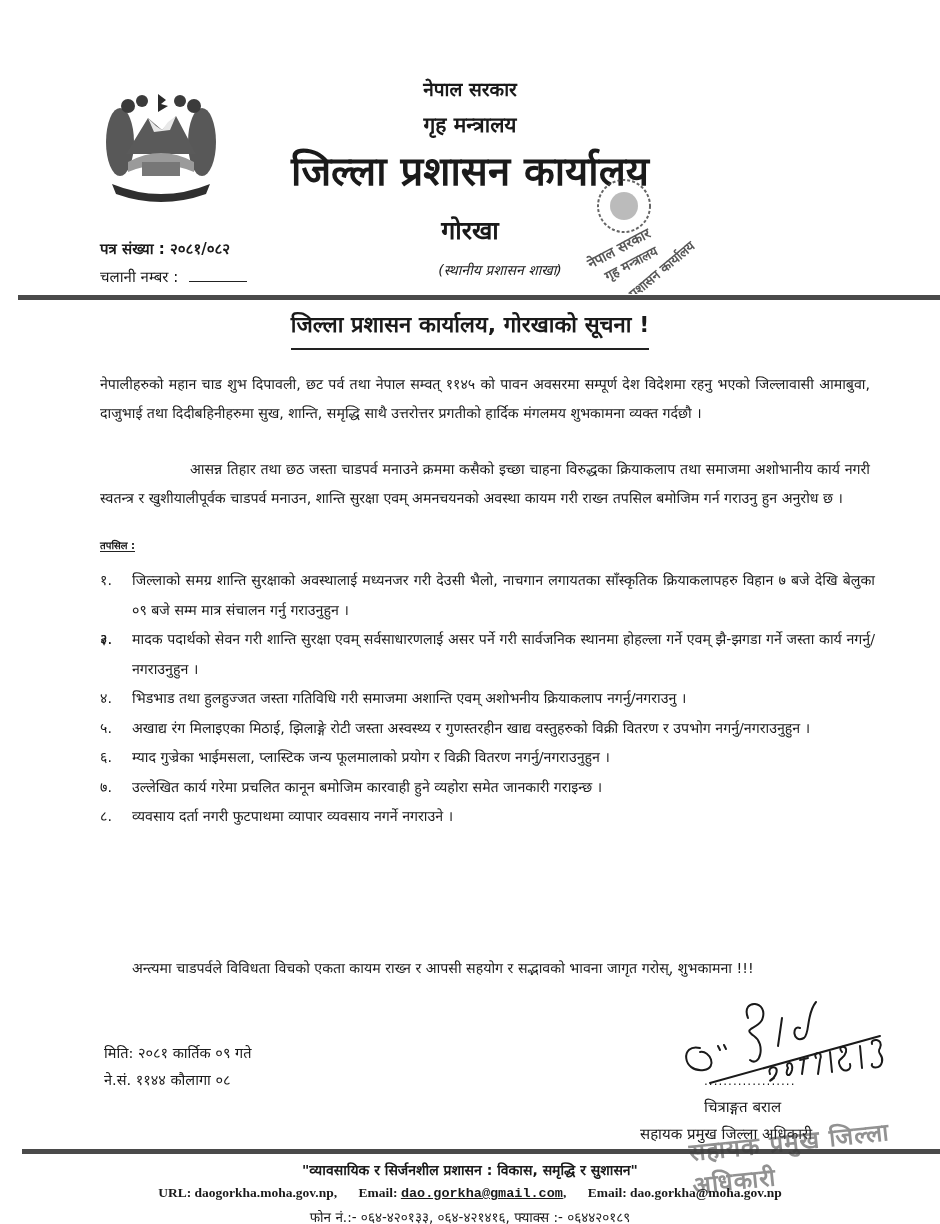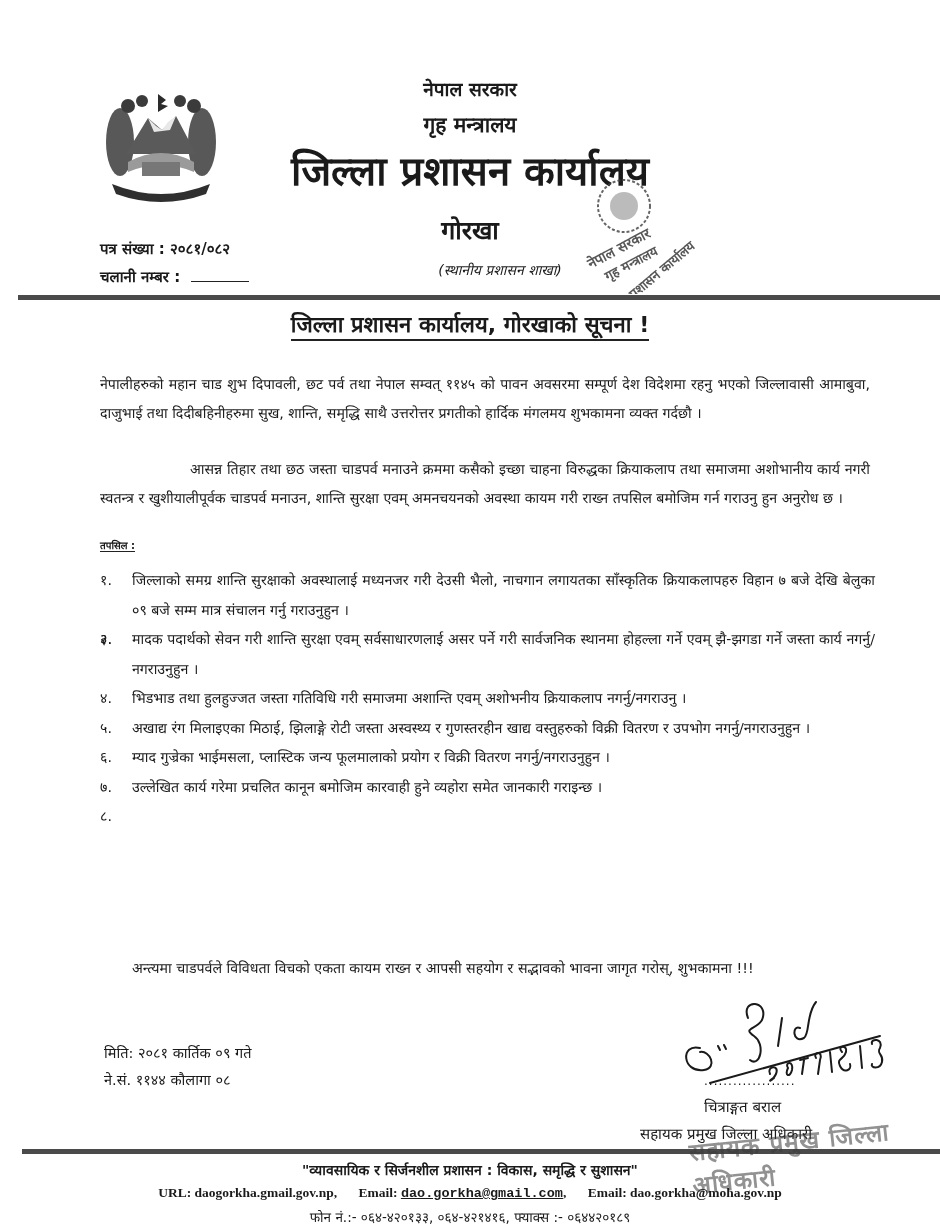--- a/index.html
+++ b/index.html
@@ -10,27 +10,27 @@
   .abs { position: absolute; }
   
   .emblem { left: 98px; top: 92px; width: 126px; height: 112px; }
   .gov { left: 0; width: 940px; text-align: center; }
   .gov1 { top: 76px; font-size: 19px; font-weight: bold; }
   .gov2 { top: 110px; font-size: 21px; font-weight: bold; }
   .gov3 { top: 142px; font-size: 40px; font-weight: bold; letter-spacing: 0px; }
   .gov4 { top: 212px; font-size: 25px; font-weight: bold; }
   .gov5 { top: 260px; font-size: 14px; left: 400px; width: 200px; text-align: center; font-style: italic; }
   .refno { left: 100px; top: 238px; font-size: 15px; font-weight: bold; }
-  .darta { left: 100px; top: 266px; font-size: 15px; font-weight: bold; }
+  .darta { left: 100px; top: 266px; font-size: 15px; font-weight: normal; }
   .darta .blank { display: inline-block; width: 58px; border-bottom: 1.5px solid #222; margin-left: 6px; vertical-align: baseline; }
   .rule-top { left: 18px; top: 295px; width: 922px; height: 5px; background: #4a4a4a; }
   .stamp1 { left: 586px; top: 176px; width: 112px; height: 118px; opacity: 0.82; }
   
   .notice-title { left: 0; width: 940px; top: 308px; text-align: center; font-size: 22px; font-weight: bold; }
-  .notice-title span { border-bottom: 2px solid #222; padding-bottom: 2px; }
+  .notice-title span { border-bottom: 2px solid #222; padding-bottom: 11px; }
   
   .para { left: 100px; width: 770px; font-size: 14.2px; line-height: 28.5px; text-align: justify; }
   .p1 { top: 370px; }
   .p2 { top: 455px; text-indent: 90px; }
   .tapasil { left: 100px; top: 538px; font-size: 10px; font-weight: bold; }
   .tapasil span { border-bottom: 1.5px solid #222; }
   .list { left: 100px; top: 566px; width: 775px; font-size: 14.2px; line-height: 29.5px; margin: 0; padding: 0; list-style: none; }
   .list li { position: relative; padding-left: 32px; text-align: justify; }
   .list li .num { position: absolute; left: 0; top: 0; }
   .closing { left: 132px; top: 954px; width: 742px; font-size: 14.2px; line-height: 29px; }
@@ -113,21 +113,21 @@
 </div>
 
 <ul class="abs list">
   <li><span class="num">१.</span><span>जिल्लाको समग्र शान्ति सुरक्षाको अवस्थालाई मध्यनजर गरी देउसी भैलो, नाचगान लगायतका साँस्कृतिक क्रियाकलापहरु विहान ७ बजे देखि बेलुका ०९ बजे सम्म मात्र संचालन गर्नु गराउनुहुन ।</span></li>
   <li><span class="num">२.</span></li>
   <li><span class="num">३.</span><span>मादक पदार्थको सेवन गरी शान्ति सुरक्षा एवम् सर्वसाधारणलाई असर पर्ने गरी सार्वजनिक स्थानमा होहल्ला गर्ने एवम् झै-झगडा गर्ने जस्ता कार्य नगर्नु/नगराउनुहुन ।</span></li>
   <li><span class="num">४.</span><span>भिडभाड तथा हुलहुज्जत जस्ता गतिविधि गरी समाजमा अशान्ति एवम् अशोभनीय क्रियाकलाप नगर्नु/नगराउनु ।</span></li>
   <li><span class="num">५.</span><span>अखाद्य रंग मिलाइएका मिठाई, झिलाङ्गे रोटी जस्ता अस्वस्थ्य र गुणस्तरहीन खाद्य वस्तुहरुको विक्री वितरण र उपभोग नगर्नु/नगराउनुहुन ।</span></li>
   <li><span class="num">६.</span><span>म्याद गुज्रेका भाईमसला, प्लास्टिक जन्य फूलमालाको प्रयोग र विक्री वितरण नगर्नु/नगराउनुहुन ।</span></li>
   <li><span class="num">७.</span><span>उल्लेखित कार्य गरेमा प्रचलित कानून बमोजिम कारवाही हुने व्यहोरा समेत जानकारी गराइन्छ ।</span></li>
-  <li><span class="num">८.</span></li>
+  <li><span class="num">८.</span><span>व्यवसाय दर्ता नगरी फुटपाथमा व्यापार व्यवसाय नगर्ने नगराउने ।</span></li>
 </ul>
 
 <div class="abs closing">अन्त्यमा चाडपर्वले विविधता विचको एकता कायम राख्न र आपसी सहयोग र सद्भावको भावना जागृत गरोस्, शुभकामना !!!</div>
 
 <div class="abs date1">मिति: २०८१ कार्तिक ०९ गते</div>
 <div class="abs date2">ने.सं. ११४४ कौलागा ०८</div>
 
 <div class="abs signature">
   <svg viewBox="0 0 240 100" width="240" height="100">
     <g fill="none" stroke="#1a1a1a" stroke-width="2" stroke-linecap="round">
@@ -151,19 +151,19 @@
 <div class="abs sig-dots">...................</div>
 <div class="abs signer-name">चित्राङ्गत बराल</div>
 <div class="abs signer-title">सहायक प्रमुख जिल्ला अधिकारी</div>
 
 <div class="abs rule-bottom"></div>
 <div class="abs stamp2">सहायक प्रमुख जिल्ला अधिकारी</div>
 
 <div class="abs motto">"व्यावसायिक र सिर्जनशील प्रशासन : विकास, समृद्धि र सुशासन"</div>
 <div class="abs contact">
   <span class="lbl">URL:</span>
-  <span>daogorkha.gmail.gov.np,</span>
+  <span>daogorkha.moha.gov.np,</span>
   <span class="lbl">Email:</span>
   <span class="u">dao.gorkha@gmail.com</span><span>,</span>
   <span class="lbl">Email:</span>
   <span>dao.gorkha@moha.gov.np</span>
 </div>
 <div class="abs phone">फोन नं.:- ०६४-४२०१३३, ०६४-४२१४१६, फ्याक्स :- ०६४४२०१८९</div>
 
 </body></html>

